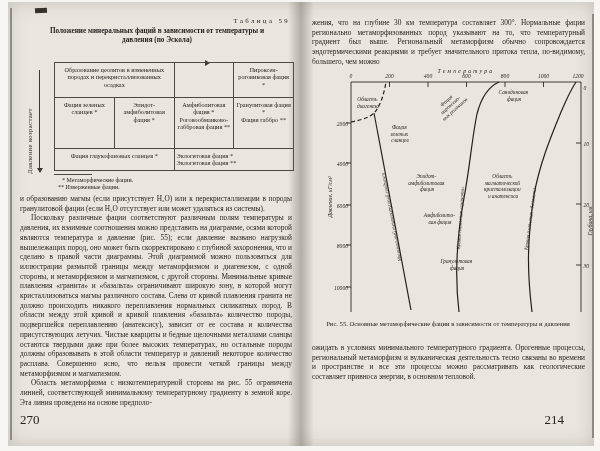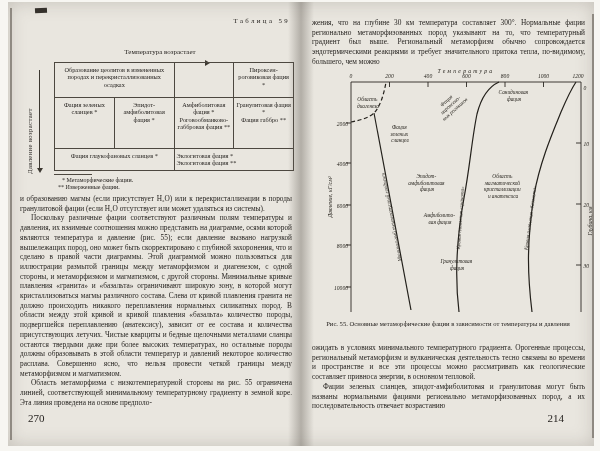--- a/index.html
+++ b/index.html
@@ -45,21 +45,21 @@
   .footnotes{position:absolute;left:44px;top:173px;font-size:6px;line-height:7.2px;}
   .footnotes .fn1{padding-left:4px;}
 
   .text-block{position:absolute;font-size:7.35px;line-height:9.7px;text-align:justify;}
   .tb-left{left:6px;top:190px;width:272px;}
   .tb-right-top{left:8px;top:14px;width:273px;}
   .tb-right-bottom{left:8px;top:339px;width:273px;}
   .text-block p{margin:0;text-indent:11px;}
   .text-block p.no-indent{text-indent:0;}
 
-  .pagenum{position:absolute;top:408px;font-size:11px;margin-left:8px;}
+  .pagenum{position:absolute;top:408px;font-size:13px;}
   .pn-left{left:6px;}
   .pn-right{right:24px;}
 
   .figure{position:absolute;left:20px;top:62px;}
   .figure text{font-family:"Liberation Serif",serif;fill:#28251f;}
   .figure .tick{font-size:5.6px;font-style:italic;}
   .figure .axtitle{font-size:5.8px;font-style:italic;}
   .figure .xtitle{letter-spacing:2.2px;}
   .figure .rlabel{font-size:5.3px;font-style:italic;}
   .figure .clabel{font-size:5.1px;font-style:italic;}
@@ -70,21 +70,21 @@
 <body>
 
 <div class="screen">
   <div class="book"></div>
   <div class="edge edge-left"></div>
   <div class="edge edge-right"></div>
   <div class="artifact"></div>
 
   <div class="page page-left">
     <div class="running-label">Таблица 59</div>
-    <div class="temp-label">Температура возрастает</div>
+    <div class="table-title">Положение минеральных фаций в зависимости от температуры и давления (по Эскола)</div>
     <div class="temp-rule">
       <span class="hline"></span>
       <span class="rtri"></span>
     </div>
 
     <div class="pressure-axis">
       <span class="ptext">Давление возрастает</span>
       <span class="varrow"></span>
     </div>
 
@@ -218,17 +218,16 @@
         <tspan x="179" y="118.5">магматической</tspan>
         <tspan x="179" y="125">кристаллизации</tspan>
         <tspan x="179" y="131.5">и анатексиса</tspan>
       </text>
     </svg>
 
     <p class="caption">Рис. 55. Основные метаморфические фации в зависимости от температуры и давления</p>
 
     <div class="text-block tb-right-bottom">
       <p class="no-indent">ожидать в условиях минимального температурного градиента. Орогенные процессы, региональный метаморфизм и вулканическая деятельность тесно связаны во времени и пространстве и все эти процессы можно рассматривать как геологические составляет привноса энергии, в основном тепловой.</p>
-      <p>Фации зеленых сланцев, эпидот-амфиболитовая и гранулитовая могут быть названы нормальными фациями регионально метаморфизованных пород, а их последовательность отвечает возрастанию</p>
     </div>
     <div class="pagenum pn-right">214</div>
   </div>
 </div>
 
 </body></html>

